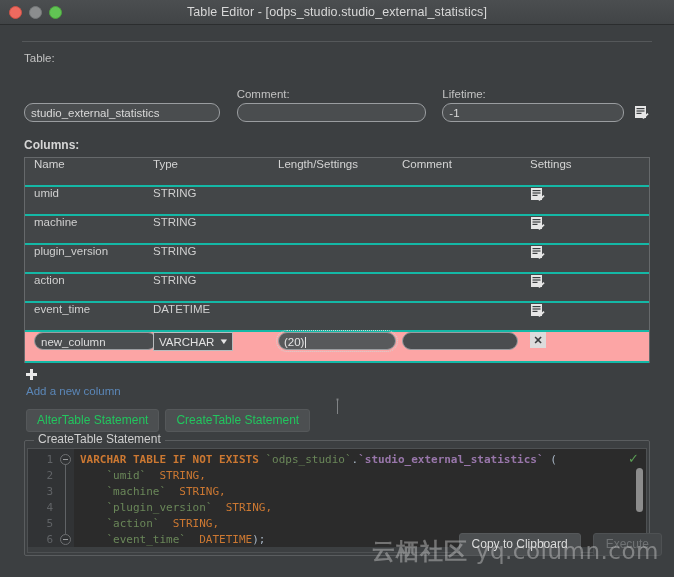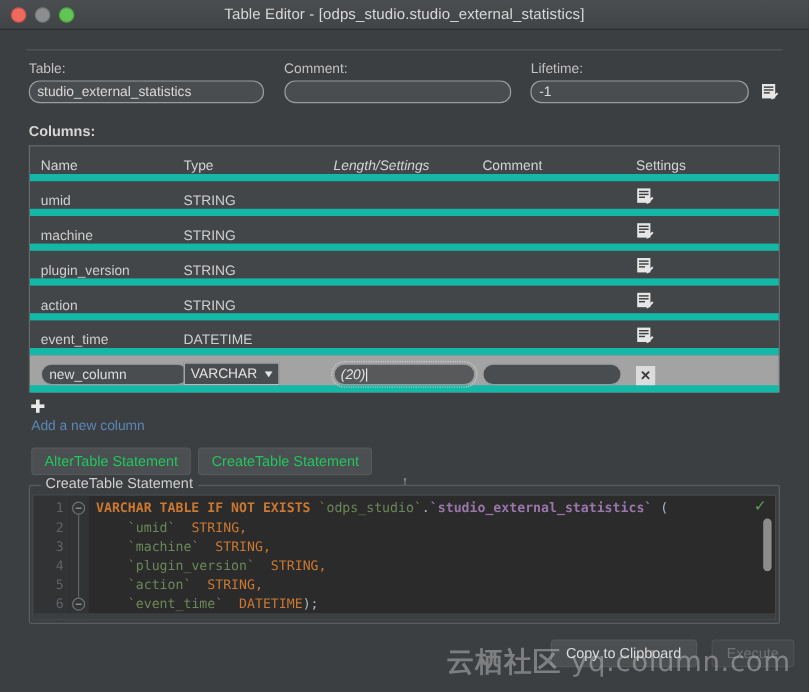--- a/index.html
+++ b/index.html
@@ -64,21 +64,21 @@
   }
 
   
   .fields {
     display: flex;
     align-items: flex-end;
     padding: 10px 12px 0 12px;
     gap: 0;
   }
   .field-group { display: flex; flex-direction: column; }
-  .fg-table   { width: 196px; margin-right: 17px; }
+  .fg-table   { width: 196px; margin-right: 17px; gap: 36px; }
   .fg-comment { width: 190px; margin-right: 16px; }
   .fg-life    { width: 182px; margin-right: 8px; }
 
   .field-label {
     font-size: 11.5px;
     color: #c2c2c2;
     margin-bottom: 3px;
   }
   .text-input {
     height: 19px;
@@ -110,35 +110,35 @@
     padding: 16px 0 5px 12px;
   }
   .col-table {
     margin: 0 12px;
     border: 1px solid #66696b;
     border-bottom: none;
     background: #434648;
   }
   .trow {
     display: flex;
-    align-items: flex-end;
+    align-items: flex-start;
     height: 29px;
-    border-bottom: 6px solid #14b8a6;
+    border-bottom: 2px solid #14b8a6;
     box-sizing: border-box;
     font-size: 11.5px;
     color: #cfcfcf;
   }
   .trow.header { color: #d4d4d4; }
   .c-name { width: 128px; padding-left: 9px; box-sizing: border-box; }
   .c-type { width: 125px; box-sizing: border-box; }
-  .c-len  { width: 124px; box-sizing: border-box; font-style: italic; }
+  .c-len  { width: 124px; box-sizing: border-box; }
   .c-com  { width: 128px; box-sizing: border-box; }
   .c-op   { flex: 1; box-sizing: border-box; }
 
-  .trow.editrow { height: 31px; background: #a3a3a3; }
+  .trow.editrow { height: 31px; background: #fca5a5; }
   .inp-name {
     width: 123px; height: 18px; line-height: 18px;
     border: 1px solid #9a9da0; border-radius: 9px;
     background: #4a4d4f; color: #dcdcdc;
     font-size: 11.5px; padding: 0 6px; box-sizing: border-box;
   }
   .combo {
     width: 80px; height: 19px;
     border: 1px solid #b9bcbe; background: #4a4d4f;
     color: #e2e2e2; font-size: 11.5px;

